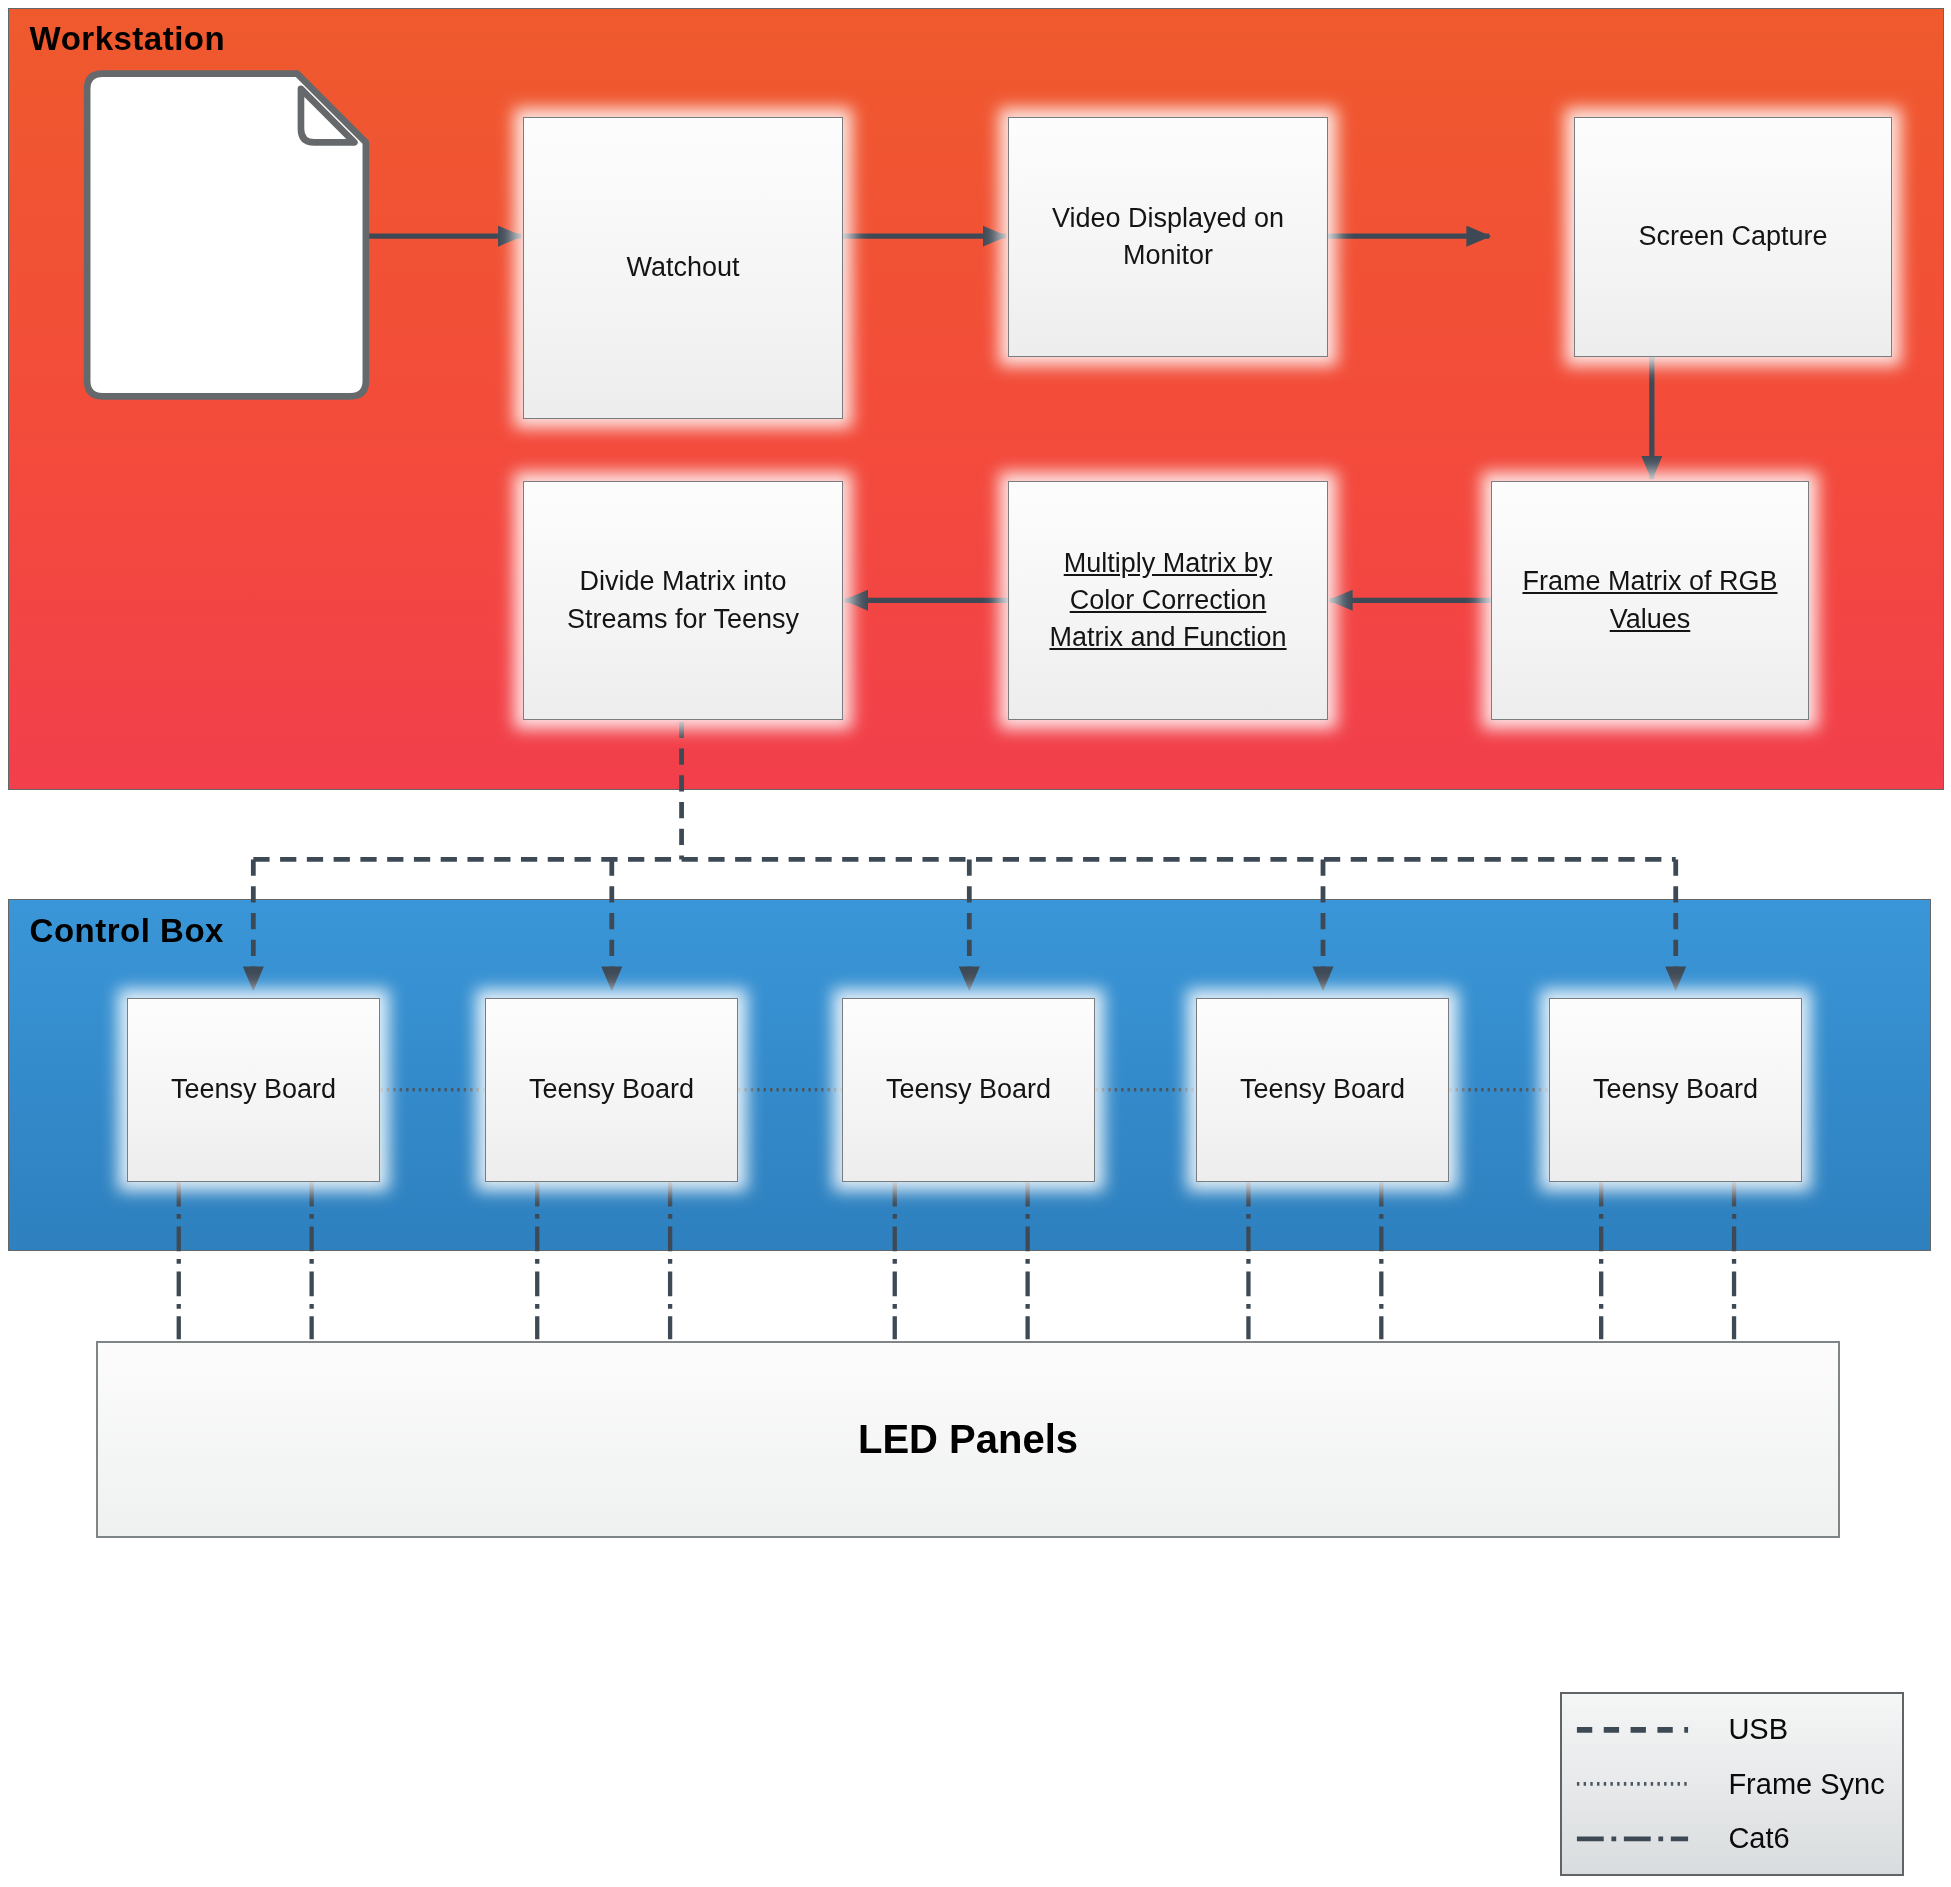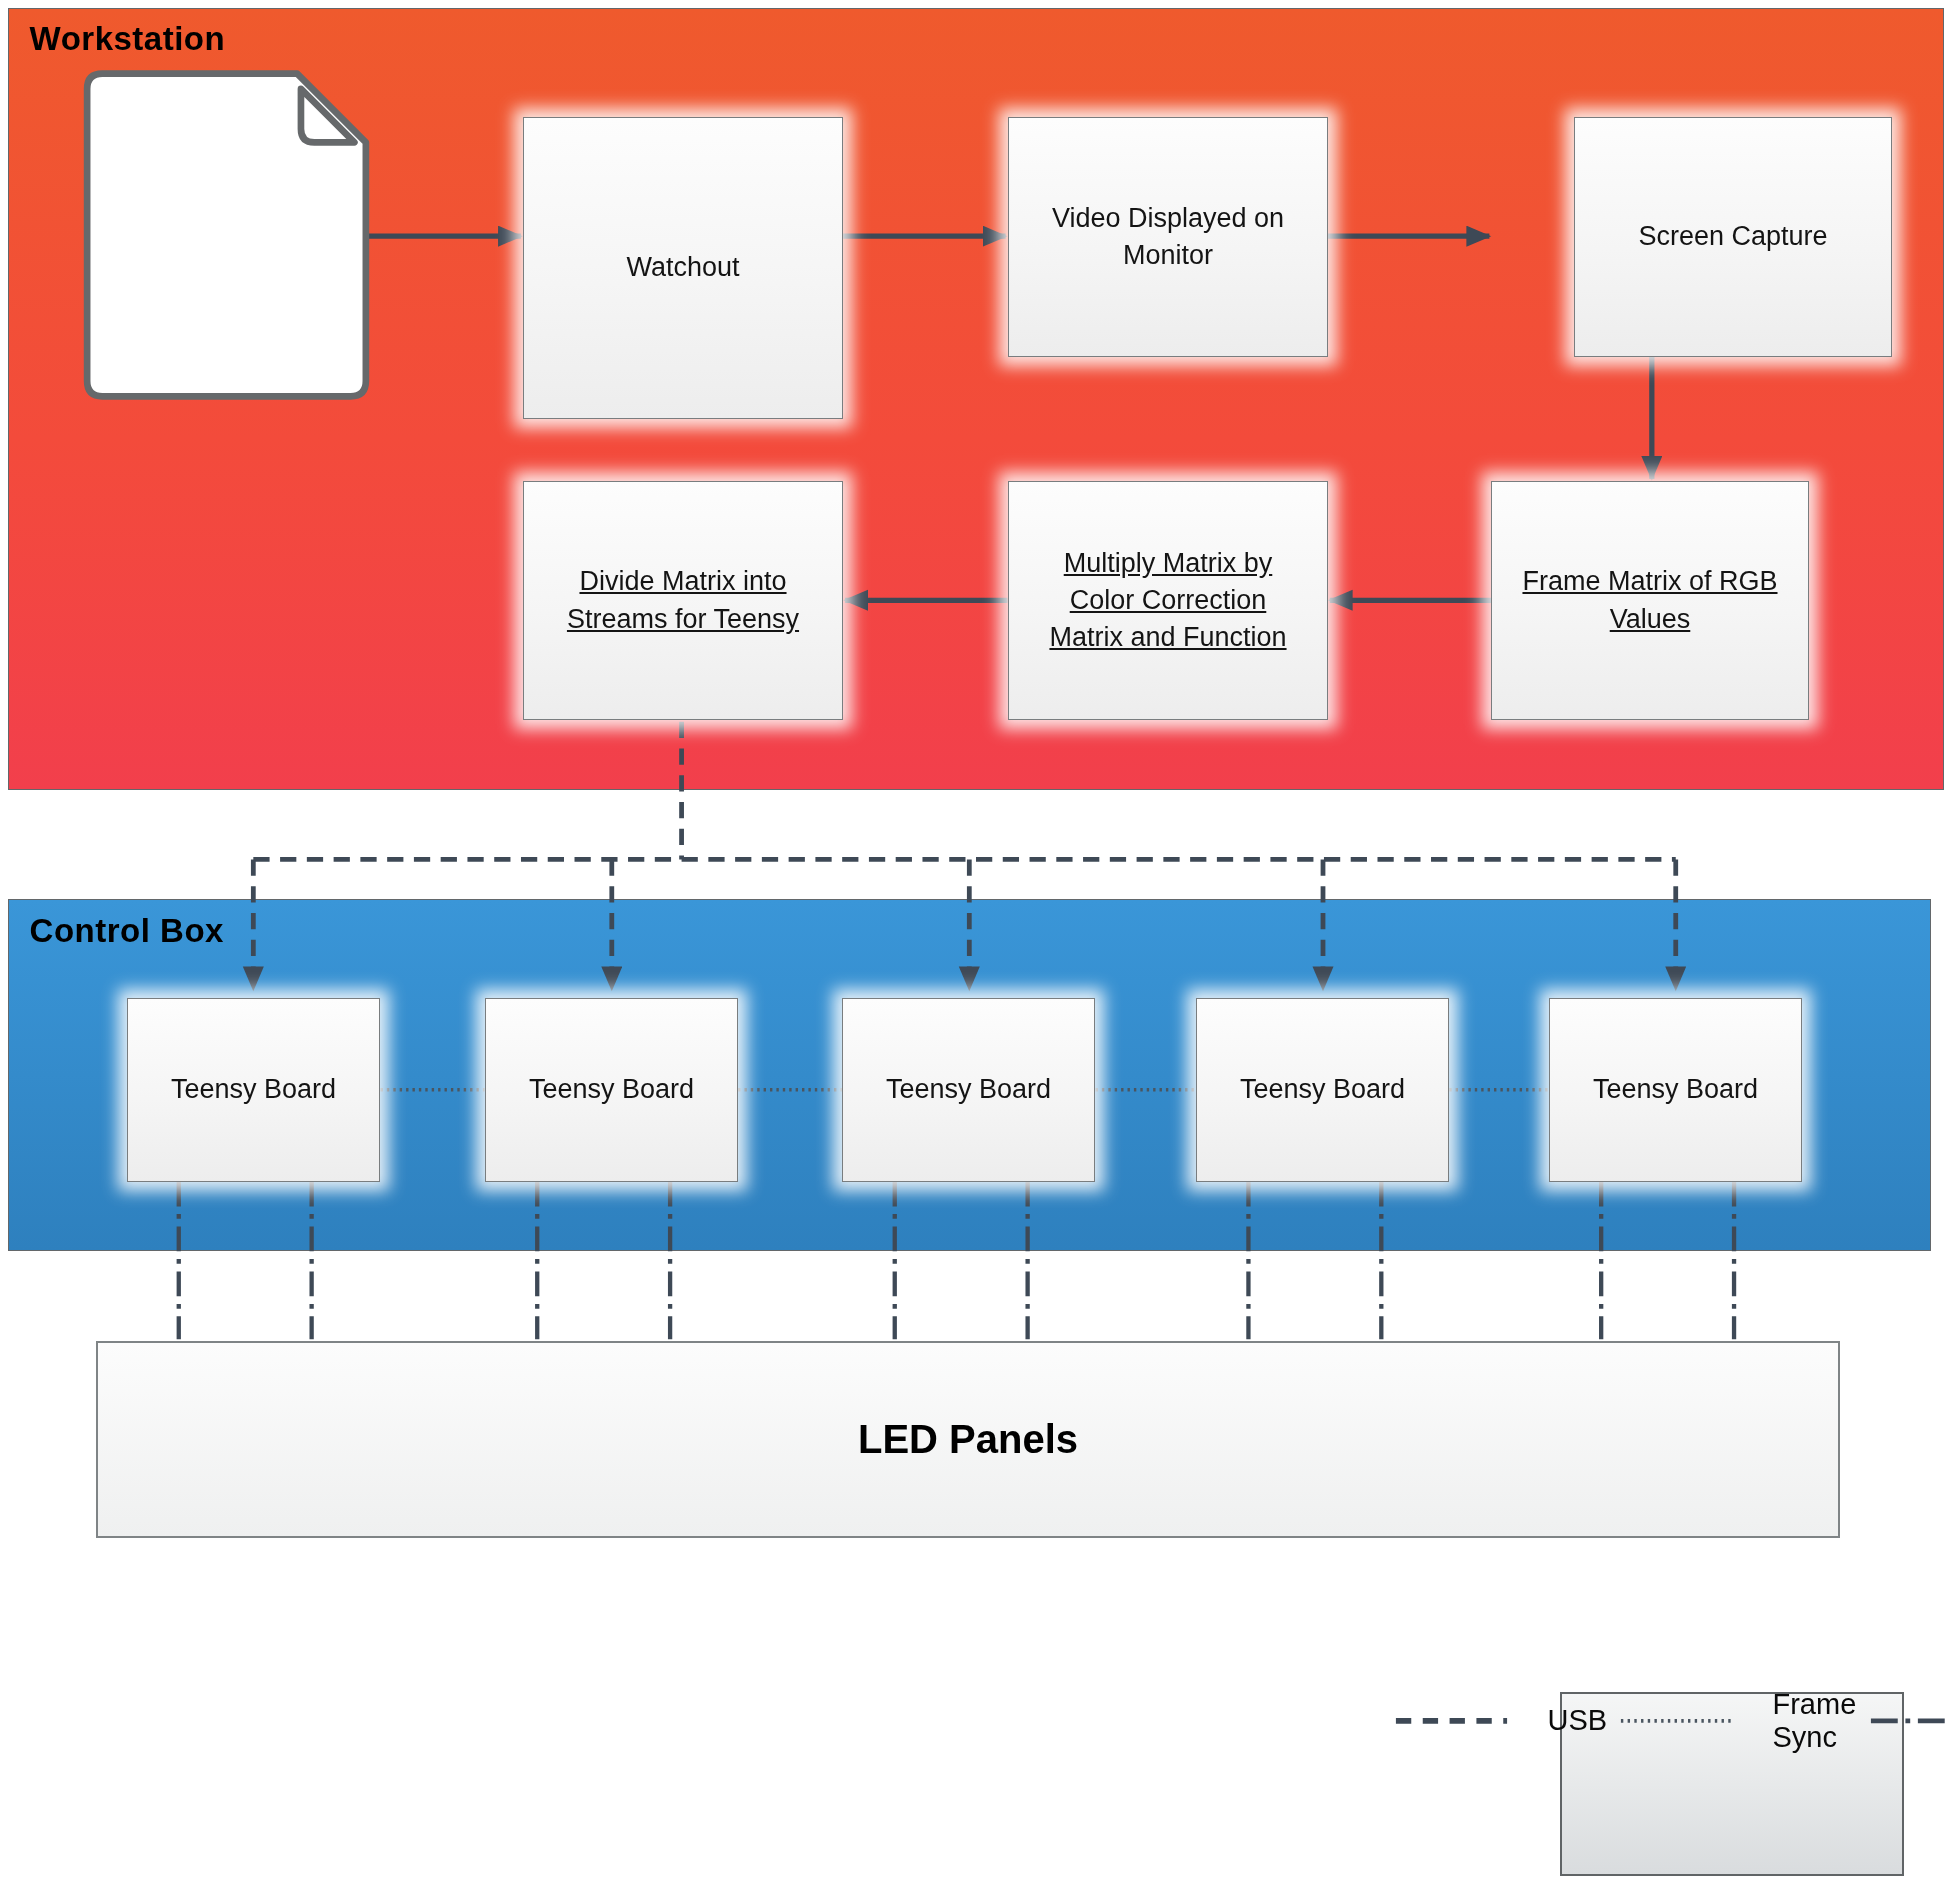--- a/index.html
+++ b/index.html
@@ -45,21 +45,21 @@
     display:flex;align-items:center;justify-content:center;
     font-size:40px;font-weight:bold;color:#000;
     z-index:3;
   }
 
   
   .legend{
     position:absolute;left:1560px;top:1692px;width:344px;height:184px;box-sizing:border-box;
     background:linear-gradient(180deg,#f5f6f6 0%,#d9dcde 100%);
     border:2.9px solid #606466;
-    display:flex;flex-direction:row;justify-content:center;gap:12.4px;
+    display:flex;flex-direction:column;justify-content:center;gap:12.4px;
     padding:5.7px 0 5.7px 13.4px;
     z-index:3;
   }
   .legend-row{display:flex;align-items:center;height:42px;}
   .legend-row svg{flex:0 0 auto;}
   .legend-label{margin-left:38px;font-size:29px;color:#0a0a0a;}
 
   
   .doc-label{
     position:absolute;left:87px;top:74px;width:279px;height:323px;
@@ -134,21 +134,21 @@
   <svg class="docshape" style="left:80px;top:67px;" width="293" height="336" viewBox="0 0 306 352">
     <path d="M 23,7 H 227 L 299,79 V 329 Q 299,345 283,345 H 23 Q 7,345 7,329 V 23 Q 7,7 23,7 Z" fill="#ffffff" stroke="#66696b" stroke-width="7" stroke-linejoin="round"></path>
     <path d="M 231,23 L 287,79 L 245,79 Q 231,79 231,65 Z" fill="#ffffff" stroke="#66696b" stroke-width="7" stroke-linejoin="round"></path>
   </svg>
 
   <div class="node" style="left:523px;top:117px;width:320px;height:302px;">Watchout</div>
   <div class="node" style="left:1008px;top:117px;width:320px;height:240px;">Video Displayed on Monitor</div>
   <div class="node" style="left:1574px;top:117px;width:318px;height:240px;">Screen Capture</div>
   <div class="node" style="left:1491px;top:481px;width:318px;height:239px;text-decoration:underline;">Frame Matrix of RGB Values</div>
   <div class="node" style="left:1008px;top:481px;width:320px;height:239px;text-decoration:underline;">Multiply Matrix by Color Correction Matrix and Function</div>
-  <div class="node" style="left:523px;top:481px;width:320px;height:239px;text-decoration:underline;">Divide Matrix into Streams for Teensy</div>
+  <div class="node" style="left:523px;top:481px;width:320px;height:239px;">Divide Matrix into Streams for Teensy</div>
 
   <div class="node" style="left:127px;top:998px;width:253px;height:184px;">Teensy Board</div>
   <div class="node" style="left:485px;top:998px;width:253px;height:184px;">Teensy Board</div>
   <div class="node" style="left:842px;top:998px;width:253px;height:184px;">Teensy Board</div>
   <div class="node" style="left:1196px;top:998px;width:253px;height:184px;">Teensy Board</div>
   <div class="node" style="left:1549px;top:998px;width:253px;height:184px;">Teensy Board</div>
 
   <div class="led">LED Panels</div>
 
   <div class="legend">

